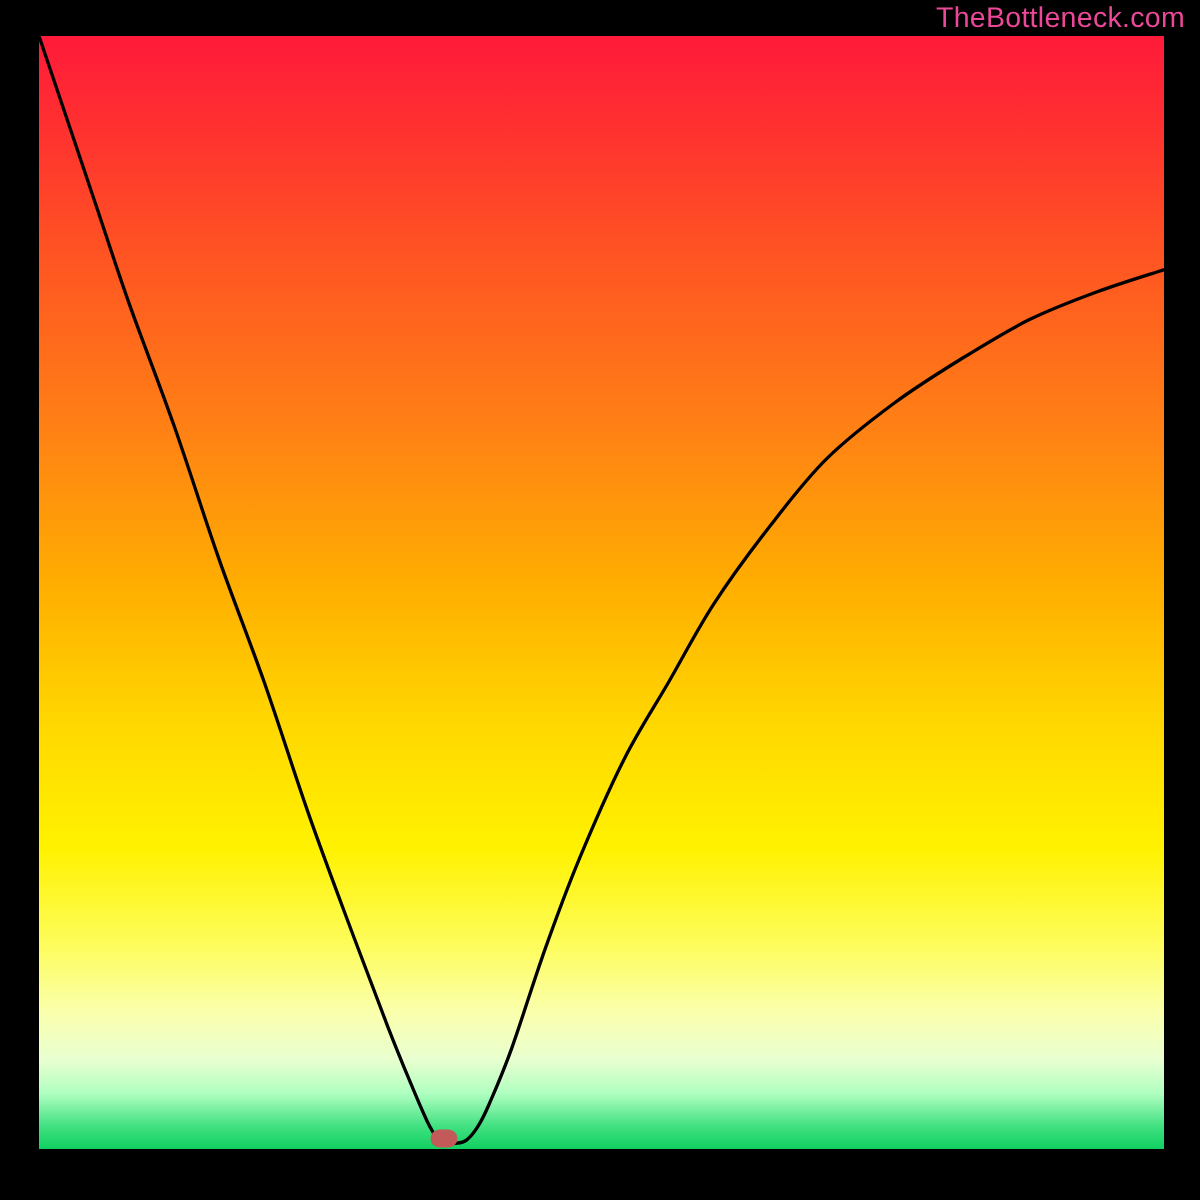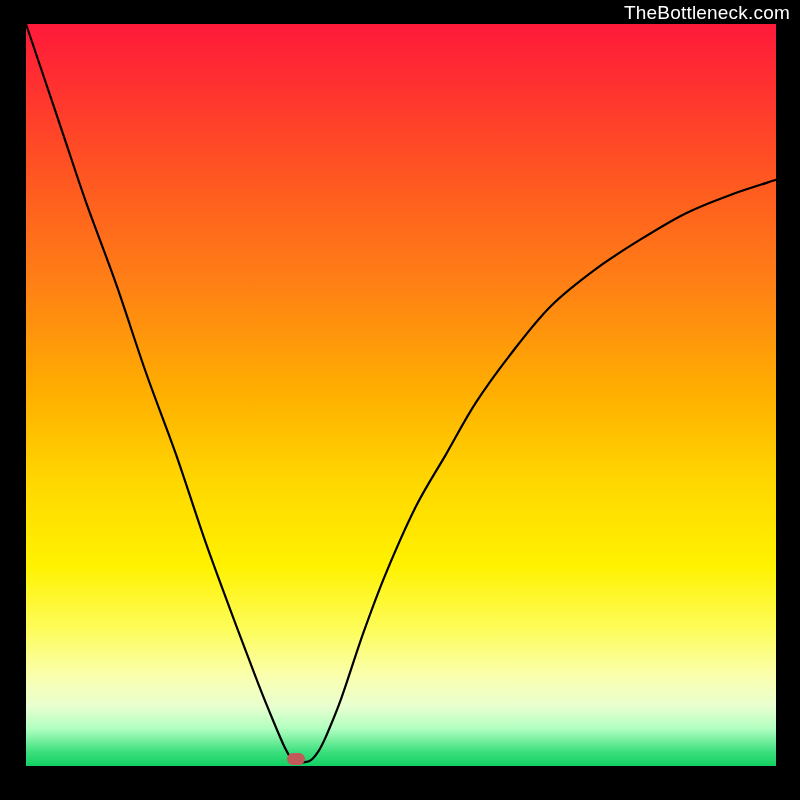--- a/index.html
+++ b/index.html
@@ -26,21 +26,21 @@
       #e8ffd0 92%,
       #b0ffc0 95%,
       #40e080 98%,
       #10d060 100%
     );
   }
   .watermark {
     position: absolute;
     top: 2px;
     right: 10px;
-    color: #ffffff;
+    color: #ec4899;
     font-size: 19px;
     font-weight: 500;
     letter-spacing: 0.2px;
     z-index: 10;
     text-align: center;
   }
   .curve-svg {
     position: absolute;
     left: 0;
     top: 0;

